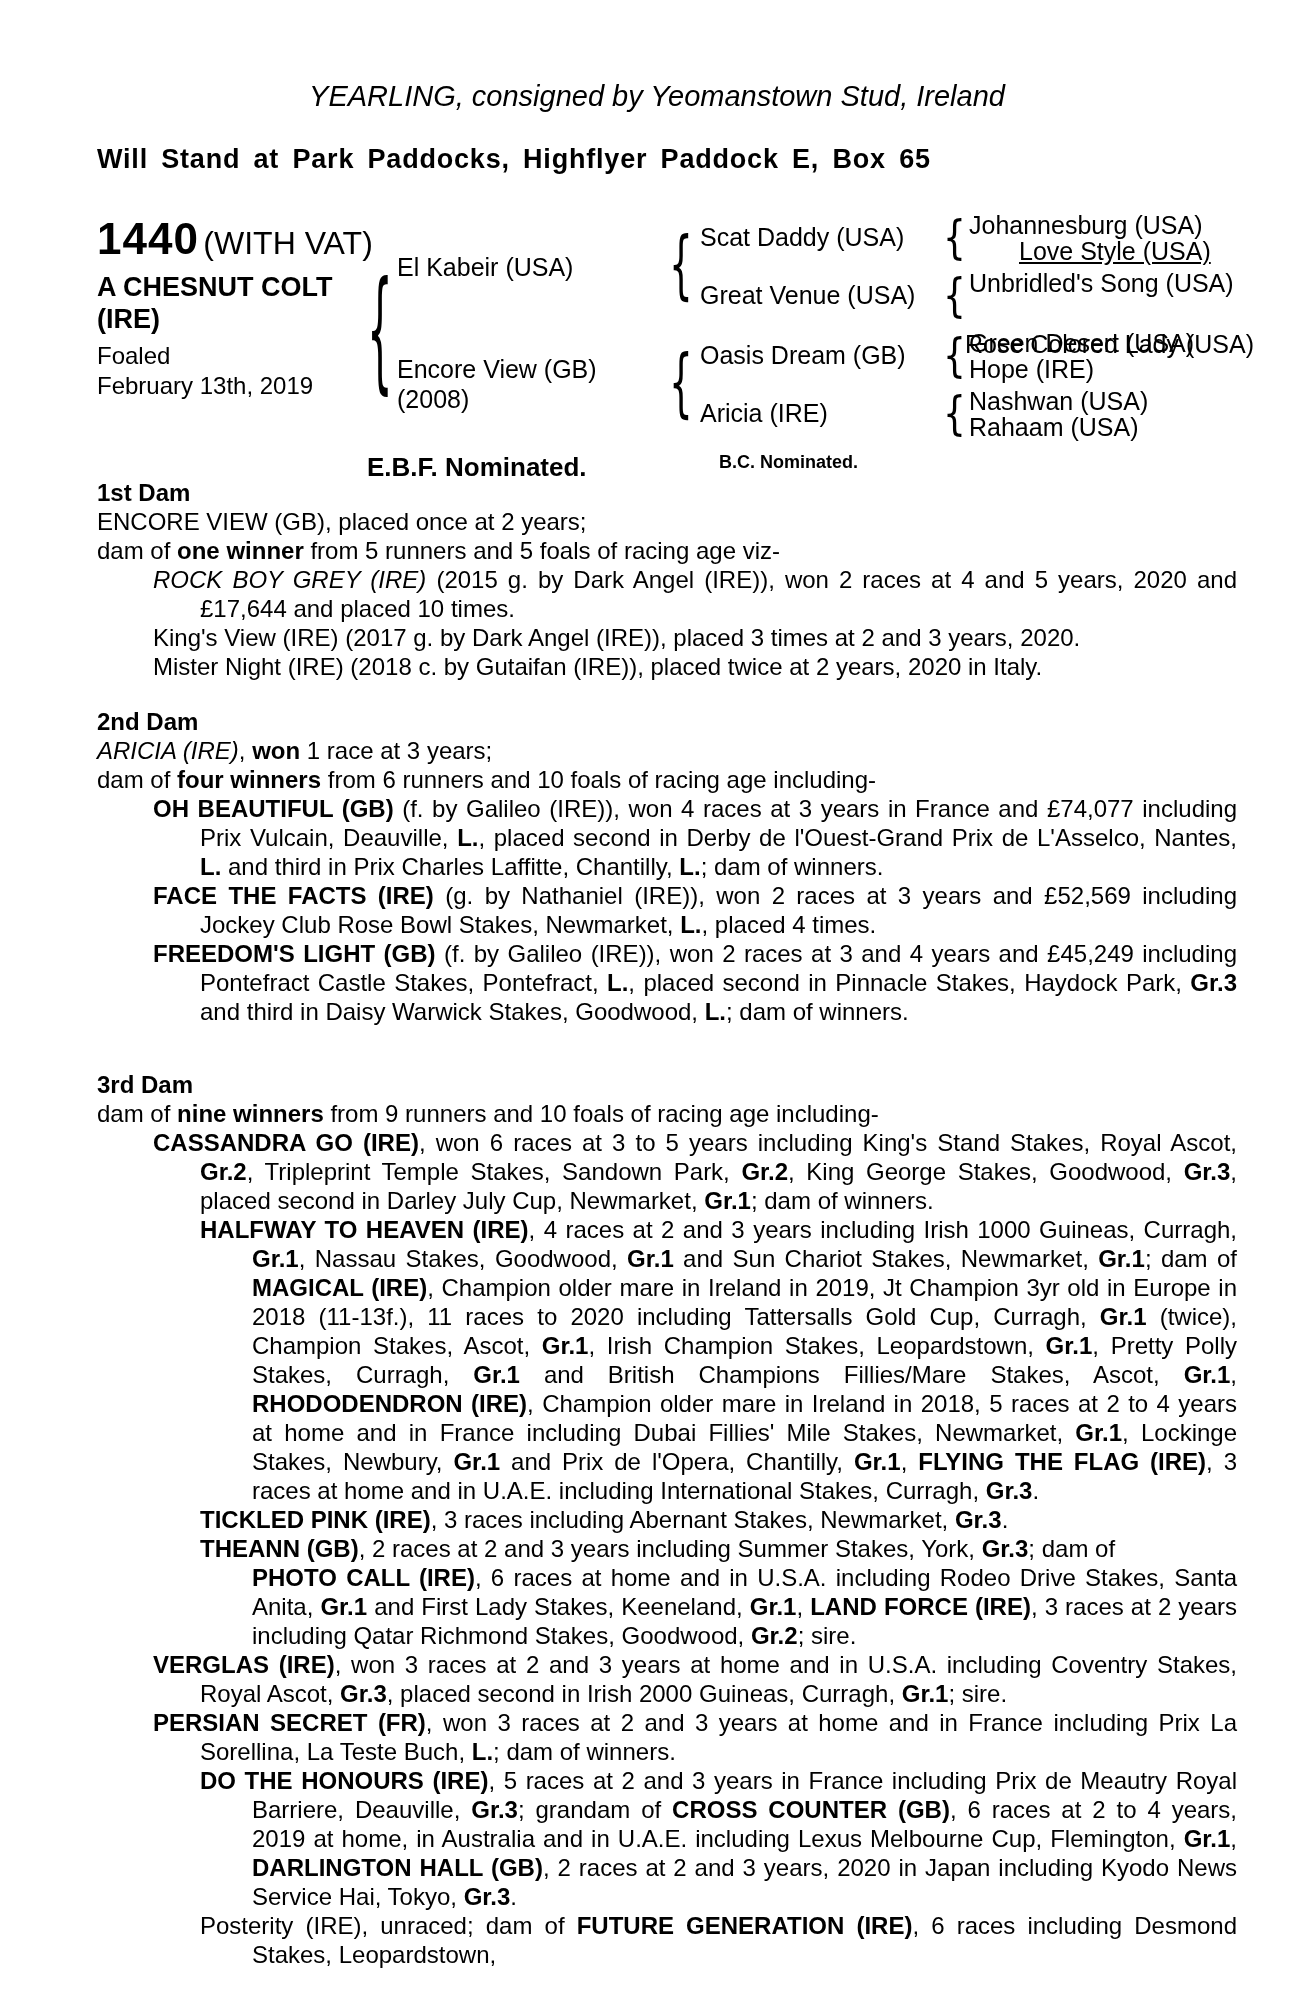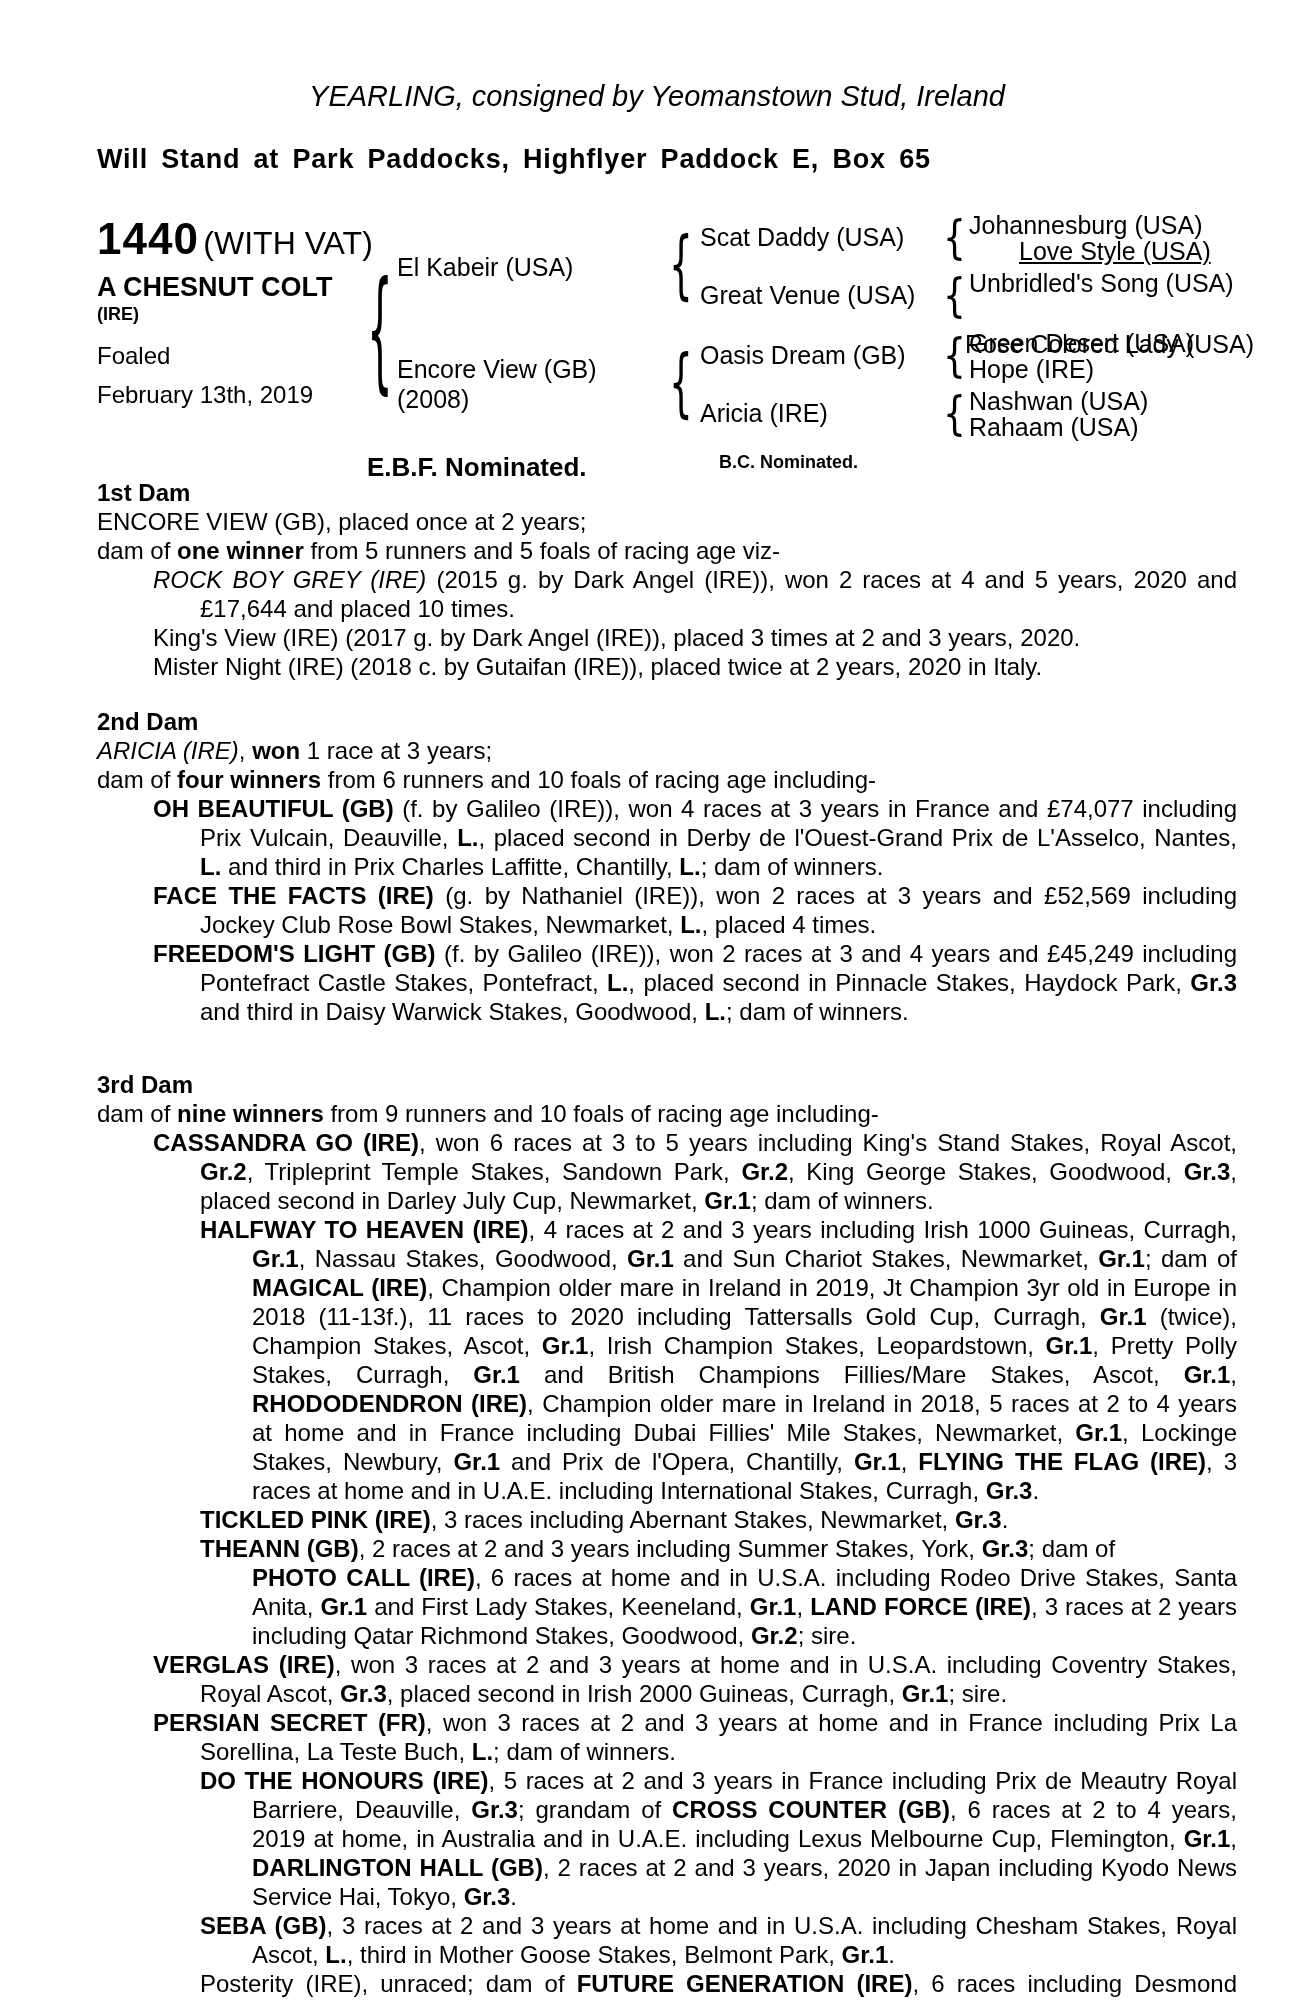--- a/index.html
+++ b/index.html
@@ -14,23 +14,23 @@
   .stand {
     position:absolute; top:144px; left:97px;
     font-size:27px; font-weight:bold; letter-spacing:0.8px; word-spacing:5px;
   }
   .pedigree { position:absolute; top:214px; left:97px; width:1150px; height:270px; }
   .pedigree .abs { position:absolute; white-space:nowrap; }
   .lot-line { top:0; left:0; }
   .lot-num { font-size:44px; font-weight:bold; letter-spacing:1px; }
   .vat { font-size:32px; }
   .desc1 { top:58px; left:0; font-size:27px; font-weight:bold; }
-  .desc2 { top:90px; left:0; font-size:18px; font-weight:bold; }
+  .desc2 { top:90px; left:0; font-size:27px; font-weight:bold; }
   .foaled { top:128px; left:0; font-size:24px; }
-  .foaldate { top:167px; left:0; font-size:24px; }
+  .foaldate { top:158px; left:0; font-size:24px; }
   .ped-name { position:absolute; font-size:25px; line-height:26px; white-space:nowrap; }
   .sire-name { top:40px; left:300px; }
   .dam-name1 { top:142px; left:300px; }
   .dam-name2 { top:172px; left:300px; }
   .p1 { top:10px;  left:603px;text-align:right; }
   .p2 { top:68px;  left:603px; }
   .p3 { top:128px; left:603px; }
   .p4 { top:186px; left:603px; }
   .g1a { top:-2px;  left:872px; } .g1b { top:24px;  left:922px;text-decoration:underline; }
   .g2a { top:56px;  left:872px; } .g2b { top:82px;  left:868px;margin-top:35px; }
@@ -128,16 +128,15 @@
       <div class="dam-heading">3rd Dam</div>
       <p class="para l0"><span>dam of </span><span class="b">nine winners</span><span> from 9 runners and 10 foals of racing age including-</span></p>
       <p class="para l1"><span class="b">CASSANDRA GO (IRE)</span><span>, won 6 races at 3 to 5 years including King's Stand Stakes, Royal Ascot, </span><span class="b">Gr.2</span><span>, Tripleprint Temple Stakes, Sandown Park, </span><span class="b">Gr.2</span><span>, King George Stakes, Goodwood, </span><span class="b">Gr.3</span><span>, placed second in Darley July Cup, Newmarket, </span><span class="b">Gr.1</span><span>; dam of winners.</span></p>
       <p class="para l2"><span class="b">HALFWAY TO HEAVEN (IRE)</span><span>, 4 races at 2 and 3 years including Irish 1000 Guineas, Curragh, </span><span class="b">Gr.1</span><span>, Nassau Stakes, Goodwood, </span><span class="b">Gr.1</span><span> and Sun Chariot Stakes, Newmarket, </span><span class="b">Gr.1</span><span>; dam of </span><span class="b">MAGICAL (IRE)</span><span>, Champion older mare in Ireland in 2019, Jt Champion 3yr old in Europe in 2018 (11-13f.), 11 races to 2020 including Tattersalls Gold Cup, Curragh, </span><span class="b">Gr.1</span><span> (twice), Champion Stakes, Ascot, </span><span class="b">Gr.1</span><span>, Irish Champion Stakes, Leopardstown, </span><span class="b">Gr.1</span><span>, Pretty Polly Stakes, Curragh, </span><span class="b">Gr.1</span><span> and British Champions Fillies/Mare Stakes, Ascot, </span><span class="b">Gr.1</span><span>, </span><span class="b">RHODODENDRON (IRE)</span><span>, Champion older mare in Ireland in 2018, 5 races at 2 to 4 years at home and in France including Dubai Fillies' Mile Stakes, Newmarket, </span><span class="b">Gr.1</span><span>, Lockinge Stakes, Newbury, </span><span class="b">Gr.1</span><span> and Prix de l'Opera, Chantilly, </span><span class="b">Gr.1</span><span>, </span><span class="b">FLYING THE FLAG (IRE)</span><span>, 3 races at home and in U.A.E. including International Stakes, Curragh, </span><span class="b">Gr.3</span><span>.</span></p>
       <p class="para l2"><span class="b">TICKLED PINK (IRE)</span><span>, 3 races including Abernant Stakes, Newmarket, </span><span class="b">Gr.3</span><span>.</span></p>
       <p class="para l2"><span class="b">THEANN (GB)</span><span>, 2 races at 2 and 3 years including Summer Stakes, York, </span><span class="b">Gr.3</span><span>; dam of</span></p>
       <p class="para l3"><span class="b">PHOTO CALL (IRE)</span><span>, 6 races at home and in U.S.A. including Rodeo Drive Stakes, Santa Anita, </span><span class="b">Gr.1</span><span> and First Lady Stakes, Keeneland, </span><span class="b">Gr.1</span><span>, </span><span class="b">LAND FORCE (IRE)</span><span>, 3 races at 2 years including Qatar Richmond Stakes, Goodwood, </span><span class="b">Gr.2</span><span>; sire.</span></p>
       <p class="para l1"><span class="b">VERGLAS (IRE)</span><span>, won 3 races at 2 and 3 years at home and in U.S.A. including Coventry Stakes, Royal Ascot, </span><span class="b">Gr.3</span><span>, placed second in Irish 2000 Guineas, Curragh, </span><span class="b">Gr.1</span><span>; sire.</span></p>
       <p class="para l1"><span class="b">PERSIAN SECRET (FR)</span><span>, won 3 races at 2 and 3 years at home and in France including Prix La Sorellina, La Teste Buch, </span><span class="b">L.</span><span>; dam of winners.</span></p>
       <p class="para l2"><span class="b">DO THE HONOURS (IRE)</span><span>, 5 races at 2 and 3 years in France including Prix de Meautry Royal Barriere, Deauville, </span><span class="b">Gr.3</span><span>; grandam of </span><span class="b">CROSS COUNTER (GB)</span><span>, 6 races at 2 to 4 years, 2019 at home, in Australia and in U.A.E. including Lexus Melbourne Cup, Flemington, </span><span class="b">Gr.1</span><span>, </span><span class="b">DARLINGTON HALL (GB)</span><span>, 2 races at 2 and 3 years, 2020 in Japan including Kyodo News Service Hai, Tokyo, </span><span class="b">Gr.3</span><span>.</span></p>
-      <p class="para l2"><span class="b">SEBA (GB)</span><span>, 3 races at 2 and 3 years at home and in U.S.A. including Chesham Stakes, Royal Ascot, </span><span class="b">L.</span><span>, third in Mother Goose Stakes, Belmont Park, </span><span class="b">Gr.1</span><span>.</span></p>
       <p class="para l2"><span>Posterity (IRE), unraced; dam of </span><span class="b">FUTURE GENERATION (IRE)</span><span>, 6 races including Desmond Stakes, Leopardstown, </span></p>
     </div>
   </div>
 
 </body></html>

